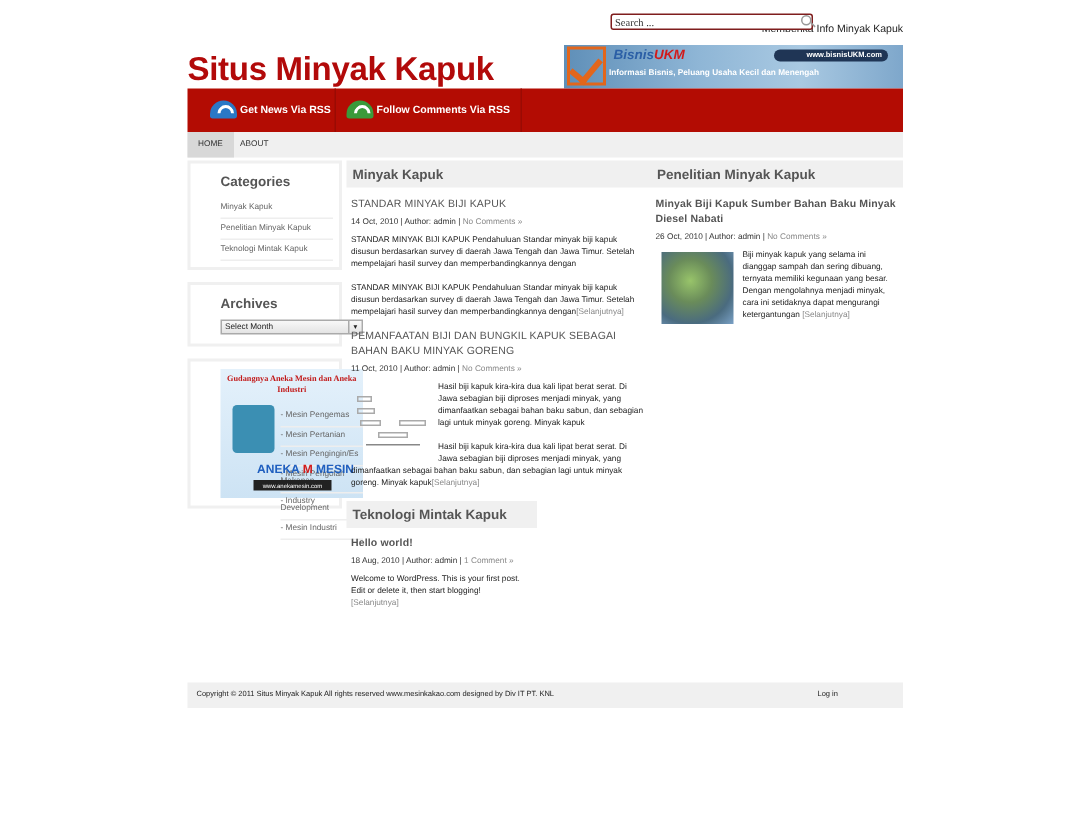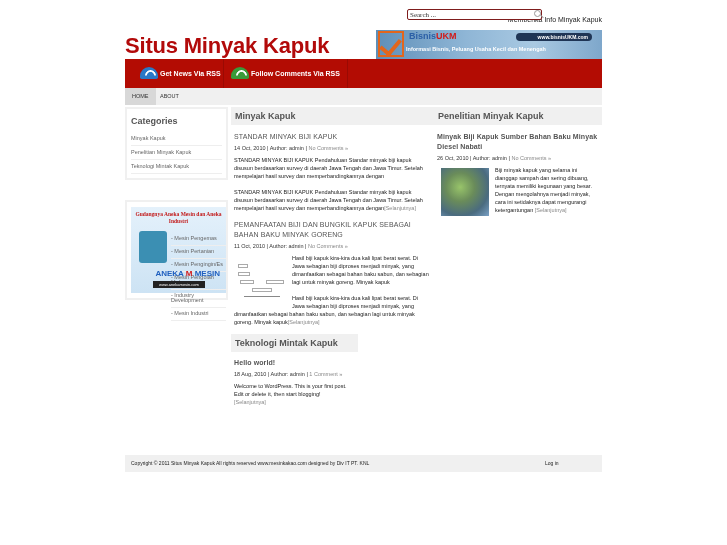--- a/index.html
+++ b/index.html
@@ -6,21 +6,21 @@
   html, body { width: 727px; height: 545px; background: #ffffff; overflow: hidden; }
   body { font-family: "Liberation Sans", sans-serif; color: #333; position: relative; }
 
   .tagline { position: absolute; left: 500px; top: 16px; width: 102px; text-align: right; font-size: 7px; color: #222; }
   .site-title { position: absolute; left: 125px; top: 33px; font-size: 22px; font-weight: bold; color: #b20a0a; letter-spacing: -0.2px; text-align: right; }
 
   .banner { position: absolute; left: 376px; top: 30px; width: 226px; height: 29px; background: linear-gradient(90deg, #5f8fb8 0%, #8fb6d6 40%, #a9c9e2 70%, #7ea7cb 100%); overflow: hidden; }
   .banner .check { position: absolute; left: 2px; top: 1px; width: 26px; height: 26px; border: 2px solid #e2661c; }
   .banner .check::after { content: ""; position: absolute; left: 4px; top: 2px; width: 9px; height: 16px; border-right: 4px solid #e2661c; border-bottom: 4px solid #e2661c; transform: rotate(40deg); }
   .banner .b-title { position: absolute; left: 33px; top: 1px; font-size: 9px; font-weight: bold; color: #2b5fa6; }
-  .banner .b-title span { color: #d21a1a; }
+  .banner .b-title span { color: #d21a1a; font-style: italic; }
   .banner .b-sub { position: absolute; left: 30px; top: 16px; font-size: 5.5px; font-weight: bold; color: #fff; white-space: nowrap; }
   .banner .b-url { position: absolute; left: 140px; top: 3px; width: 76px; height: 8px; border-radius: 5px; background: #1f3555; color: #fff; font-size: 5px; font-weight: bold; text-align: right; padding-right: 4px; line-height: 8px; }
 
   .redbar { position: absolute; left: 125px; top: 59px; width: 477px; height: 29px; background: #b30c03; }
   .rss { position: absolute; top: 6px; height: 16px; display: flex; align-items: center; font-size: 7px; font-weight: bold; color: #fff; }
   .rss .ic { width: 18px; height: 12px; border-radius: 10px 10px 2px 2px; margin-right: 2px; position: relative; }
   .rss .ic::after { content: ""; position: absolute; left: 5px; top: 3px; width: 7px; height: 7px; border: 2px solid #fff; border-left-color: transparent; border-bottom-color: transparent; border-radius: 50%; transform: rotate(-45deg); }
   .rss1 { left: 15px; }
   .rss1 .ic { background: #2a78c6; }
   .rss2 { left: 106px; }
@@ -30,21 +30,21 @@
   .search { position: absolute; left: 407px; top: 9px; width: 135px; height: 11px; background: #fff; border: 1px solid #7f1d1d; border-radius: 2px; font-size: 7px; color: #333; padding-left: 2px; line-height: 9px; font-family: Liberation Serif, serif; }
   .search-icon { position: absolute; left: 534px; top: 10px; width: 7px; height: 7px; border: 1px solid #999; border-radius: 50%; }
   .search-icon::after { content: ""; position: absolute; left: 5px; top: 5px; width: 4px; height: 1px; background: #999; transform: rotate(45deg); }
 
   .navbar { position: absolute; left: 125px; top: 88px; width: 477px; height: 17px; background: #f0f0f0; }
   .nav-item { position: absolute; top: 0; height: 17px; line-height: 17px; font-size: 5.5px; color: #333; padding: 0 7px; }
   .nav-home { left: 0; background: #d8d8d8; }
   .nav-about { left: 28px; }
 
   .col-left { position: absolute; left: 125px; top: 107px; width: 103px; }
-  .widget { border: 2px solid #f0f0f0; padding: 4px 4px 4px 4px; margin-bottom: 20px; }
+  .widget { border: 2px solid #f0f0f0; padding: 4px 4px 4px 20px; margin-bottom: 8px; }
   .widget h3 { font-size: 9px; font-weight: bold; color: #555; margin: 3px 0 6px 0; }
   .widget li { list-style: none; font-size: 5.5px; color: #666; padding: 3px 0 4px 0; border-bottom: 1px solid #eee; }
   .select { width: 95px; height: 10px; border: 1px solid #aaa; background: linear-gradient(#f8f8f8, #e4e4e4); font-size: 5.5px; color: #222; line-height: 8px; padding-left: 2px; position: relative; margin: 2px 0 2px 0; }
   .select .arrow { position: absolute; right: 0; top: 0; width: 9px; height: 8px; border-left: 1px solid #aaa; text-align: center; font-size: 5px; }
   .ad { width: 95px; height: 86px; background: linear-gradient(#e4f1fb, #cde3f4); position: relative; margin: 1px 0; }
   .ad .t { position: absolute; left: 4px; top: 4px; width: 87px; text-align: center; font-size: 5.5px; color: #c21a1a; font-weight: bold; font-family: "Liberation Serif", serif; line-height: 7px; }
   .ad .mach { position: absolute; left: 8px; top: 24px; width: 28px; height: 32px; background: #3b8fb3; border-radius: 3px; }
   .ad ul { position: absolute; left: 40px; top: 26px; font-size: 4px; color: #333; list-style: none; line-height: 5px; }
   .ad .logo { position: absolute; left: 6px; top: 62px; width: 83px; text-align: right; font-size: 8px; font-weight: bold; color: #1f5fbf; }
   .ad .logo span { color: #d21a1a; }
@@ -101,20 +101,27 @@
 </div>
 
 <div class="col-left">
   <div class="widget">
     <h3>Categories</h3>
     <ul>
       <li>Minyak Kapuk</li>
       <li>Penelitian Minyak Kapuk</li>
       <li>Teknologi Mintak Kapuk</li>
     </ul>
+  </div>
+  <div class="widget">
+    <h3>Archives</h3>
+    <div class="select">
+      <span>Select Month</span>
+      <span class="arrow">▾</span>
+    </div>
   </div>
   <div class="widget">
     <div class="ad">
       <div class="t">Gudangnya Aneka Mesin dan Aneka Industri</div>
       <div class="mach"></div>
       <ul>
         <li>- Mesin Pengemas</li>
         <li>- Mesin Pertanian</li>
         <li>- Mesin Pengingin/Es</li>
         <li>- Mesin Pengolah Makanan</li>

